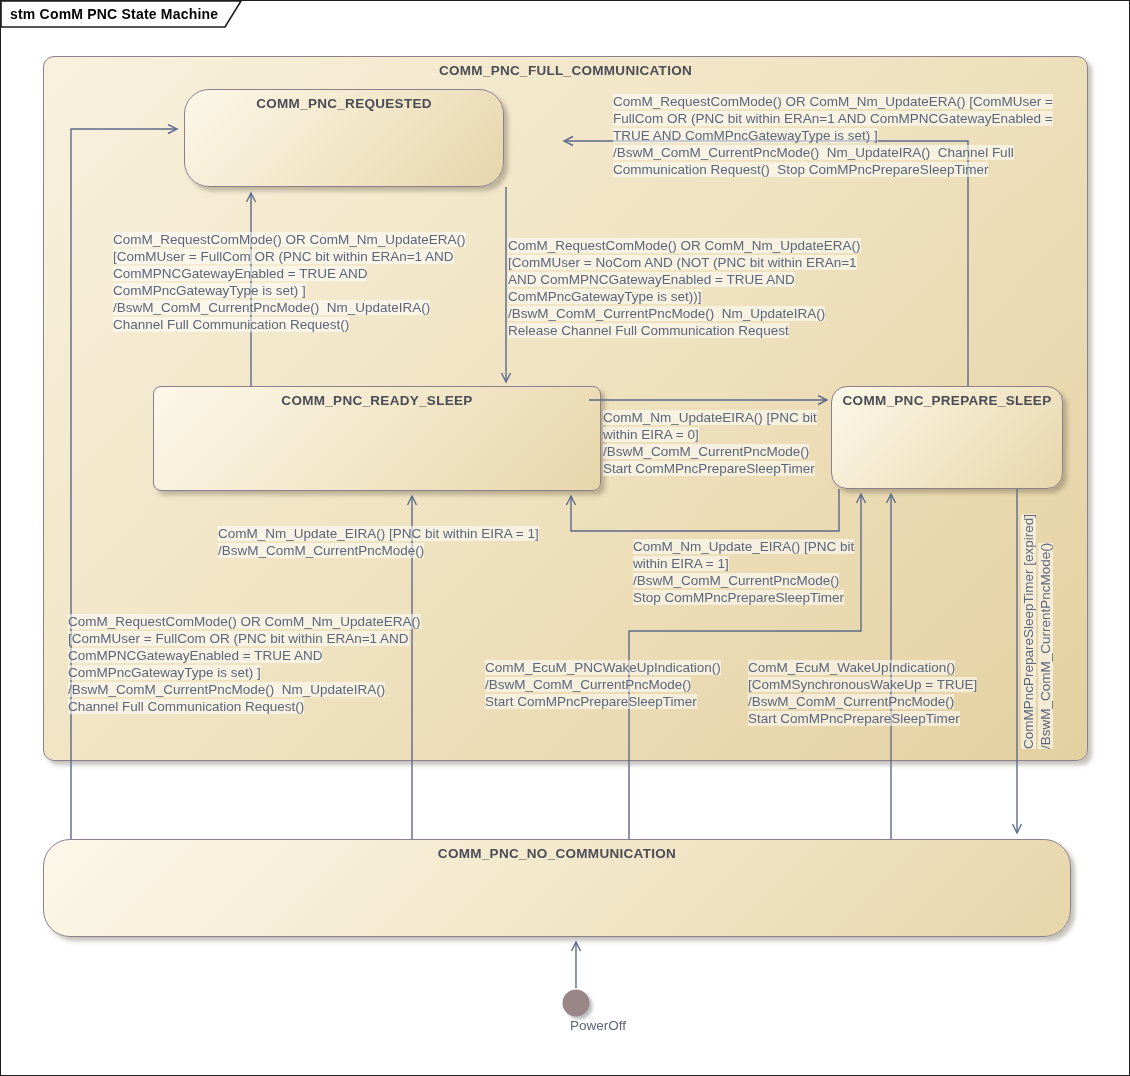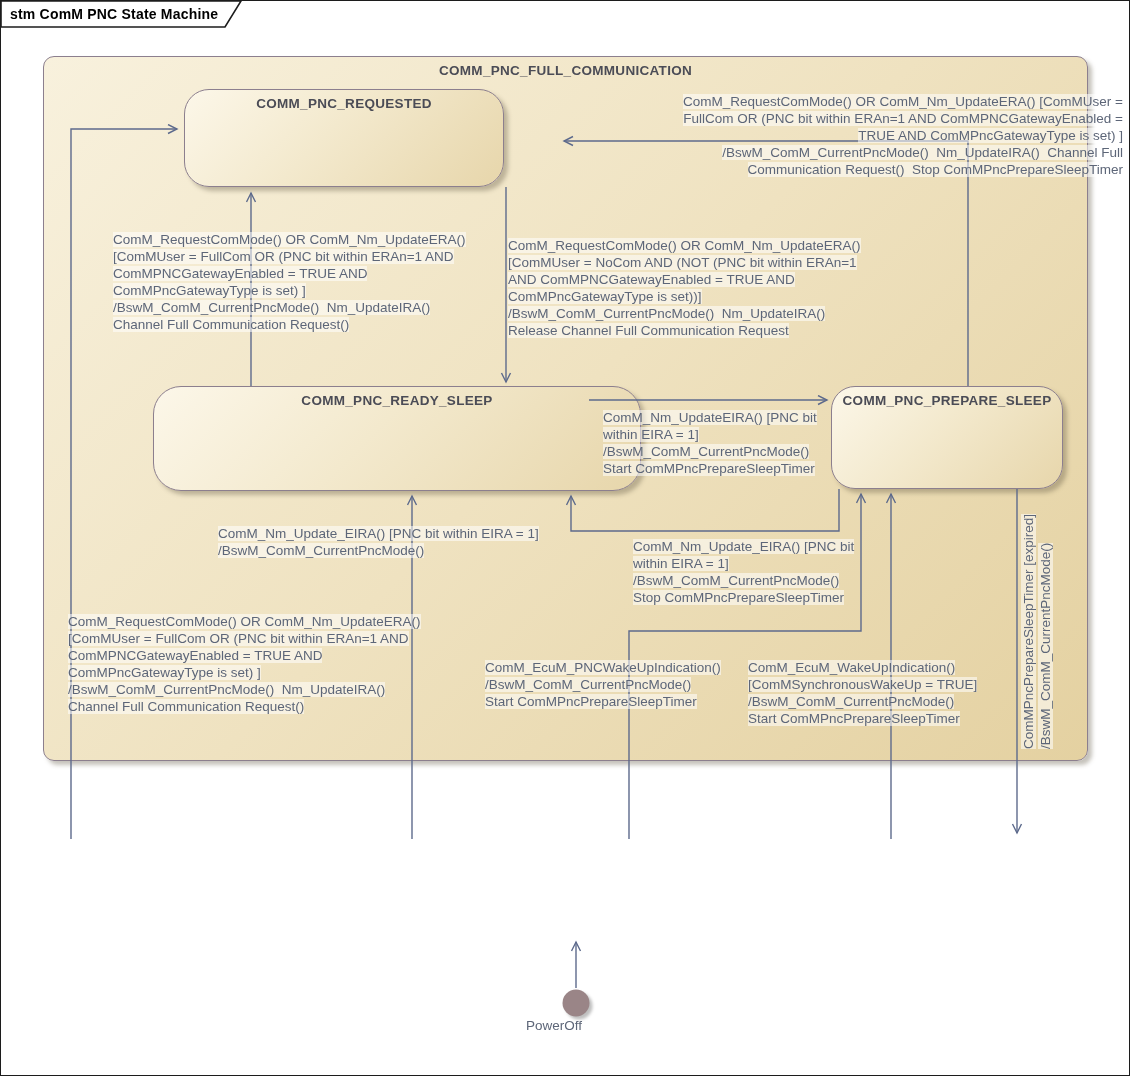--- a/index.html
+++ b/index.html
@@ -34,21 +34,21 @@
   .connectors{position:absolute; left:0; top:0; z-index:30; pointer-events:none;}
   .connectors path.conn{stroke:var(--line-color,#5d6a8c); stroke-width:1.4; fill:none;}
   .connectors .arrowhead{stroke:var(--line-color,#5d6a8c); stroke-width:1.4; fill:none;}
   .connectors circle.init{fill:var(--initial-fill,#9a8587); stroke:none;}
   
   .tlabel{position:absolute; z-index:40; font-size:13.5px; line-height:17px;
     color:var(--label-color,#5d6678); text-align:left;}
   .tlabel .hl{background:rgba(255,255,255,0.55); white-space:pre-wrap;
     -webkit-box-decoration-break:clone; box-decoration-break:clone;}
   .tlabel.vertical{transform:rotate(-90deg); transform-origin:0 0;}
-  .plabel{position:absolute; z-index:40; font-size:13.5px; color:var(--label-color,#5d6678); text-align:left;}
+  .plabel{position:absolute; z-index:40; font-size:13.5px; color:var(--label-color,#5d6678); text-align:right;}
 </style>
 </head>
 <body>
 
 <div class="canvas">
 
   <div class="frame-tab">
     <svg width="246" height="28">
       <path d="M0,0 H240 L224,26 H0 Z" fill="#ffffff" stroke="#1c1c1c" stroke-width="1.6"></path>
     </svg>
@@ -56,28 +56,31 @@
   </div>
 
   <div class="state container-box" style="left:42px; top:55px; width:1045px; height:705px; border-radius:11px;">
     <div class="state-title">COMM_PNC_FULL_COMMUNICATION</div>
   </div>
 
   <div class="state" style="left:183px; top:88px; width:320px; height:98px; border-radius:25px; z-index:10;">
     <div class="state-title">COMM_PNC_REQUESTED</div>
   </div>
 
-  <div class="state" style="left:152px; top:385px; width:488px; height:105px; border-radius:28px; z-index:10;">
+  <div class="state" style="left:152px; top:385px; width:448px; height:105px; border-radius:8px; z-index:10;">
     <div class="state-title">COMM_PNC_READY_SLEEP</div>
   </div>
 
-  <div class="state" style="left:830px; top:385px; width:232px; height:103px; border-radius:24px; z-index:10;">
+  <div class="state" style="left:830px; top:385px; width:232px; height:103px; border-radius:16px; z-index:10;">
     <div class="state-title">COMM_PNC_PREPARE_SLEEP</div>
   </div>
 
+  <div class="state" style="left:42px; top:838px; width:1028px; height:98px; border-radius:27px; z-index:10;">
+    <div class="state-title">COMM_PNC_NO_COMMUNICATION</div>
+  </div>
 
   <svg class="connectors" width="1130" height="1076">
     <defs>
       <marker id="openArrow" markerWidth="12" markerHeight="12" refX="10" refY="5.5" orient="auto" markerUnits="userSpaceOnUse">
         <path class="arrowhead" d="M1,1 L10,5.5 L1,10"></path>
       </marker>
     </defs>
     <path class="conn" d="M70,838 L70,128 L176,128" marker-end="url(#openArrow)"></path>
     <path class="conn" d="M250,385 L250,192" marker-end="url(#openArrow)"></path>
     <path class="conn" d="M505,186 L505,381" marker-end="url(#openArrow)"></path>
@@ -85,21 +88,21 @@
     <path class="conn" d="M588,399 L826,399" marker-end="url(#openArrow)"></path>
     <path class="conn" d="M838,488 L838,530 L570,530 L570,495" marker-end="url(#openArrow)"></path>
     <path class="conn" d="M411,838 L411,495" marker-end="url(#openArrow)"></path>
     <path class="conn" d="M628,838 L628,630 L860,630 L860,493" marker-end="url(#openArrow)"></path>
     <path class="conn" d="M890,838 L890,493" marker-end="url(#openArrow)"></path>
     <path class="conn" d="M1016,488 L1016,832" marker-end="url(#openArrow)"></path>
     <path class="conn" d="M575,987 L575,941" marker-end="url(#openArrow)"></path>
     <circle class="init" cx="575" cy="1002" r="13.5" filter="drop-shadow(3px 3px 1.5px rgba(0,0,0,0.25))"></circle>
   </svg>
 
-  <div class="tlabel" style="left:612px; top:92px; width:510px;text-align:right;">
+  <div class="tlabel" style="left:612px; top:92px; width:510px;">
     <span class="hl">ComM_RequestComMode() OR ComM_Nm_UpdateERA() [ComMUser =
 FullCom OR (PNC bit within ERAn=1 AND ComMPNCGatewayEnabled =
 TRUE AND ComMPncGatewayType is set) ]
 /BswM_ComM_CurrentPncMode()  Nm_UpdateIRA()  Channel Full
 Communication Request()  Stop ComMPncPrepareSleepTimer</span>
   </div>
 
   <div class="tlabel" style="left:112px; top:230px; width:420px;">
     <span class="hl">ComM_RequestComMode() OR ComM_Nm_UpdateERA()
 [ComMUser = FullCom OR (PNC bit within ERAn=1 AND
@@ -113,21 +116,21 @@
     <span class="hl">ComM_RequestComMode() OR ComM_Nm_UpdateERA()
 [ComMUser = NoCom AND (NOT (PNC bit within ERAn=1
 AND ComMPNCGatewayEnabled = TRUE AND
 ComMPncGatewayType is set))]
 /BswM_ComM_CurrentPncMode()  Nm_UpdateIRA()
 Release Channel Full Communication Request</span>
   </div>
 
   <div class="tlabel" style="left:602px; top:408px; width:250px;">
     <span class="hl">ComM_Nm_UpdateEIRA() [PNC bit
-within EIRA = 1]
+within EIRA = 0]
 /BswM_ComM_CurrentPncMode()
 Start ComMPncPrepareSleepTimer</span>
   </div>
 
   <div class="tlabel" style="left:217px; top:524px; width:370px;">
     <span class="hl">ComM_Nm_Update_EIRA() [PNC bit within EIRA = 1]
 /BswM_ComM_CurrentPncMode()</span>
   </div>
 
   <div class="tlabel" style="left:592px; top:537px; width:260px;margin-left:40px;">

